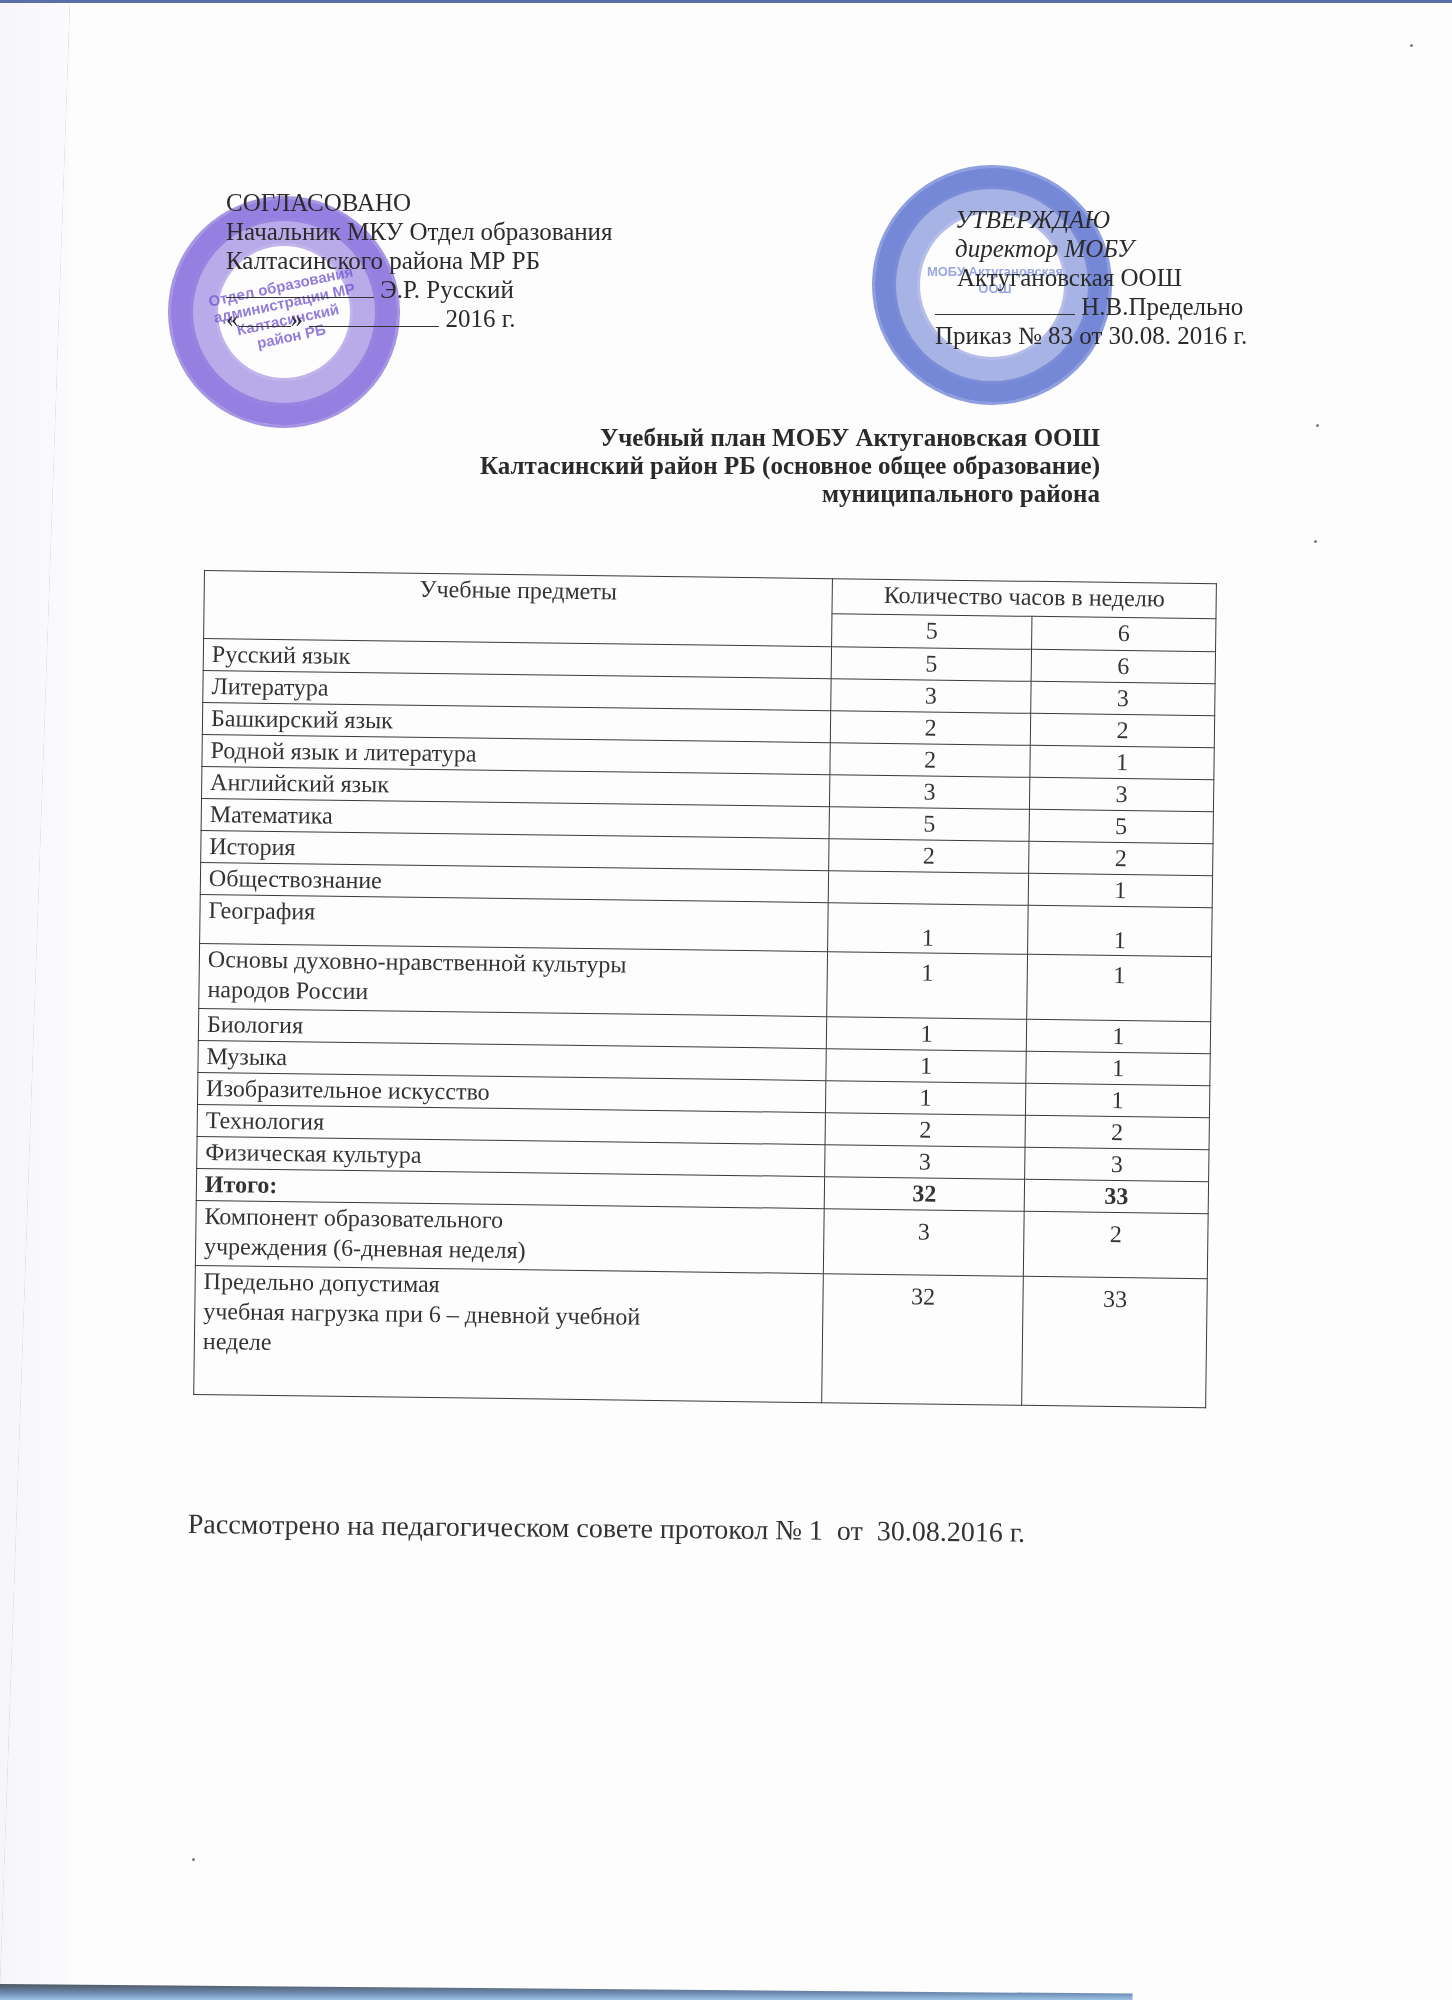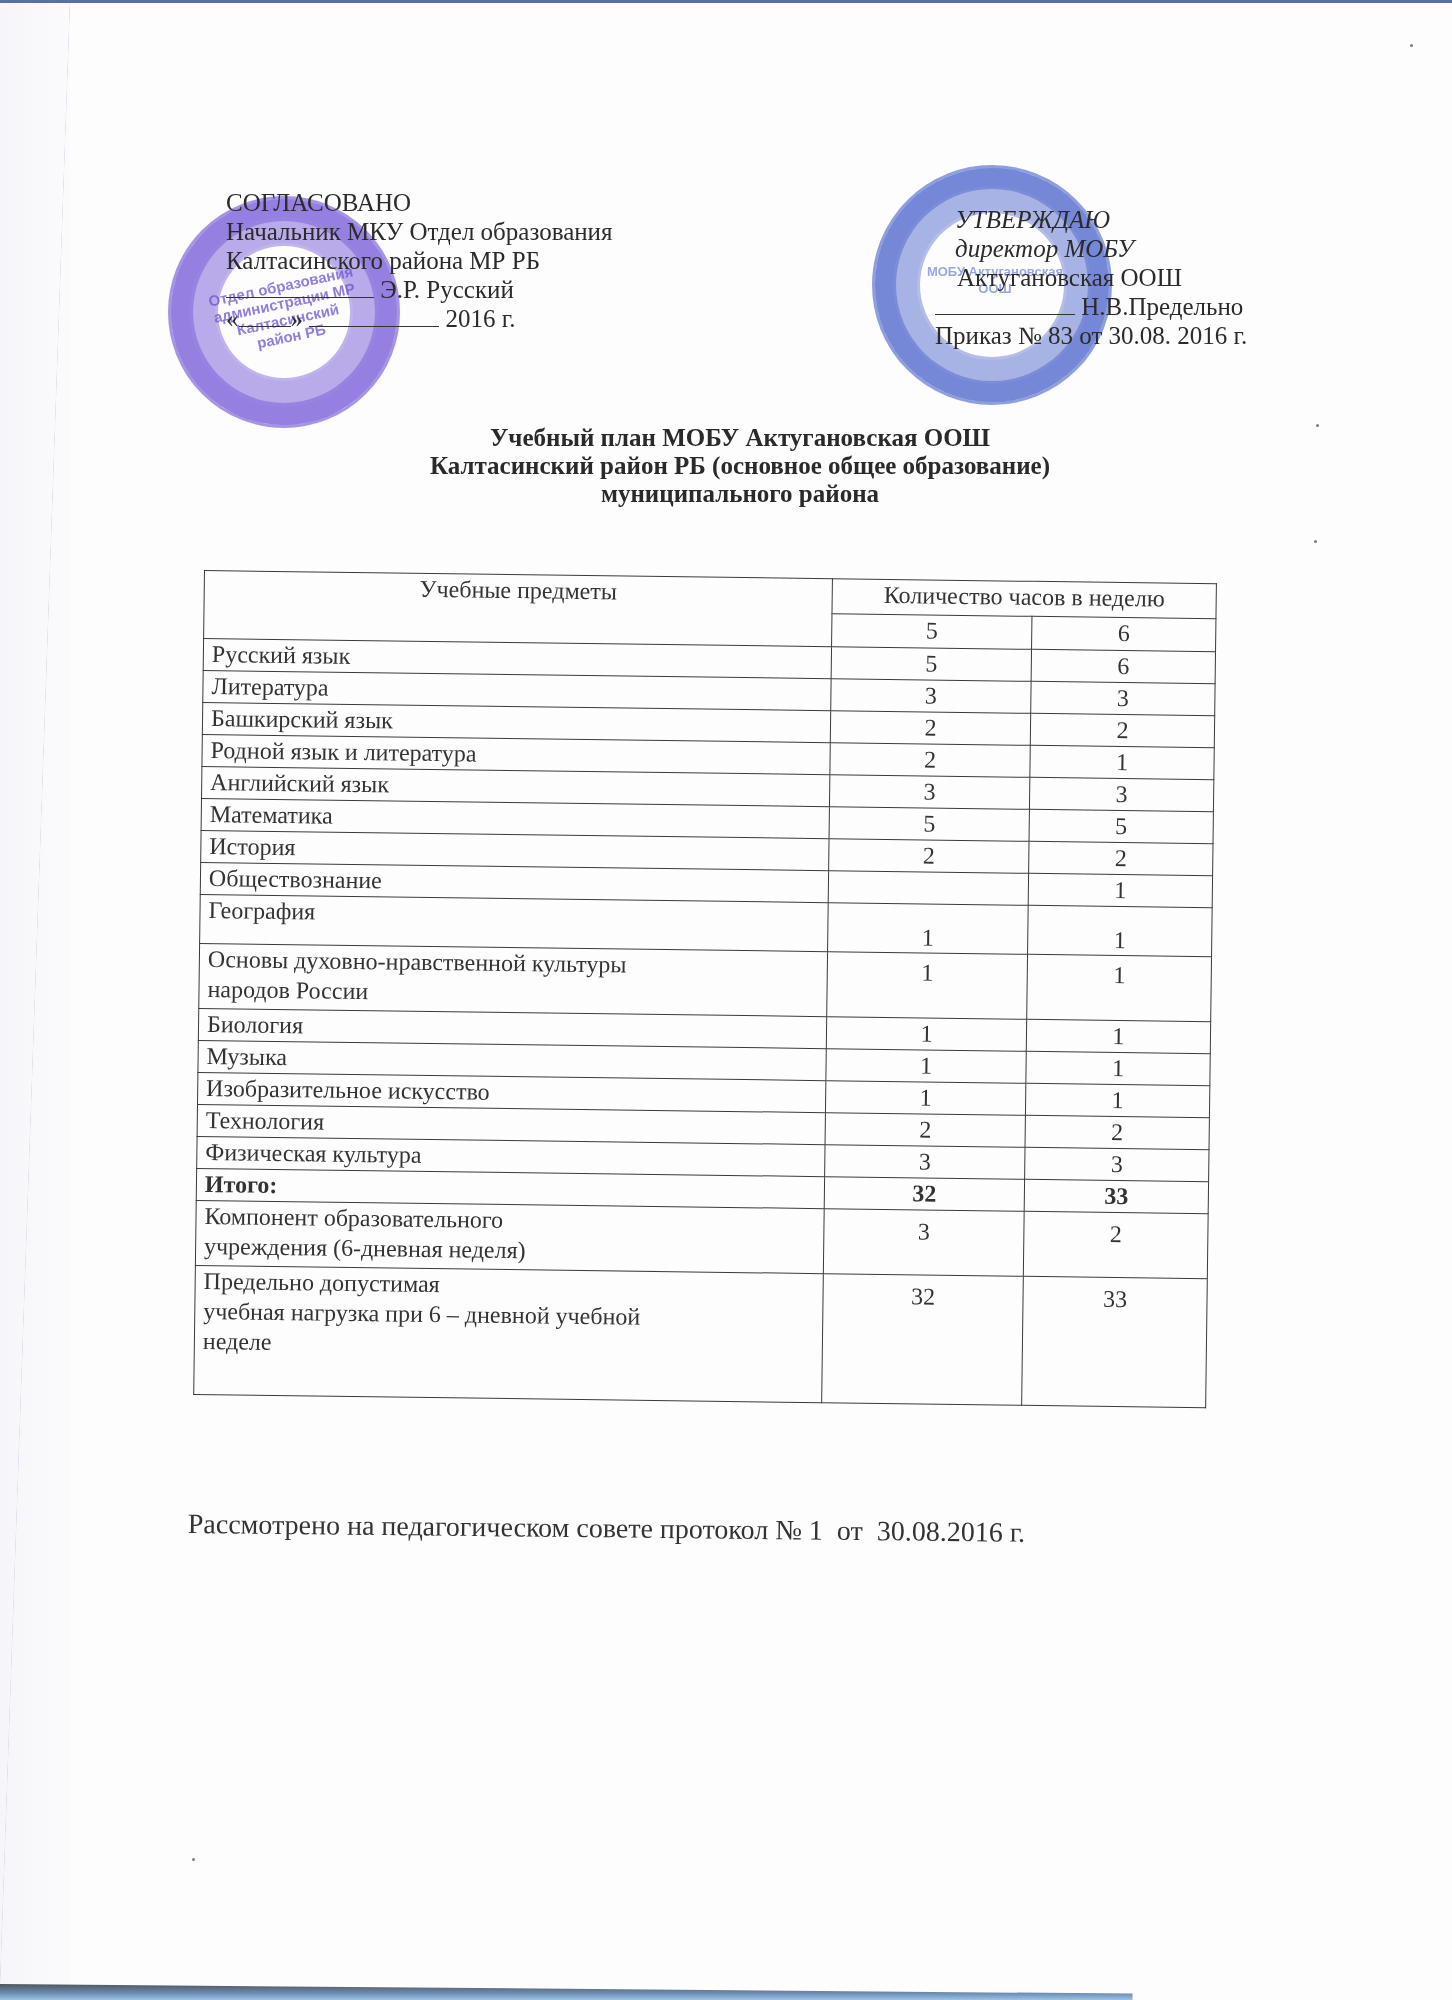--- a/index.html
+++ b/index.html
@@ -51,21 +51,21 @@
   }
   .approval .line { white-space: nowrap; }
   .approval-left { left: 226px; top: 188px; }
   .approval-right { left: 935px; top: 205px; }
   .approval-right .line.indent { padding-left: 20px; font-style: italic; }
   .approval-right .line.indent2 { padding-left: 22px; }
   .sig-blank { display: inline-block; border-bottom: 1.5px solid #333; vertical-align: baseline; height: 20px; }
 
   .title {
     position: absolute; left: 380px; top: 424px; width: 720px;
-    text-align: center; font-weight: bold; font-size: 25px; line-height: 28px; color: #2a2a2a;
+    text-align: right; font-weight: bold; font-size: 25px; line-height: 28px; color: #2a2a2a;
   }
 
   .table-wrap {
     position: absolute; left: 204px; top: 570px; width: 1012px;
     transform: rotate(0.75deg); transform-origin: 0 0;
   }
   table.plan {
     border-collapse: collapse; width: 1012px; table-layout: fixed;
     font-size: 24px; color: #333;
   }

